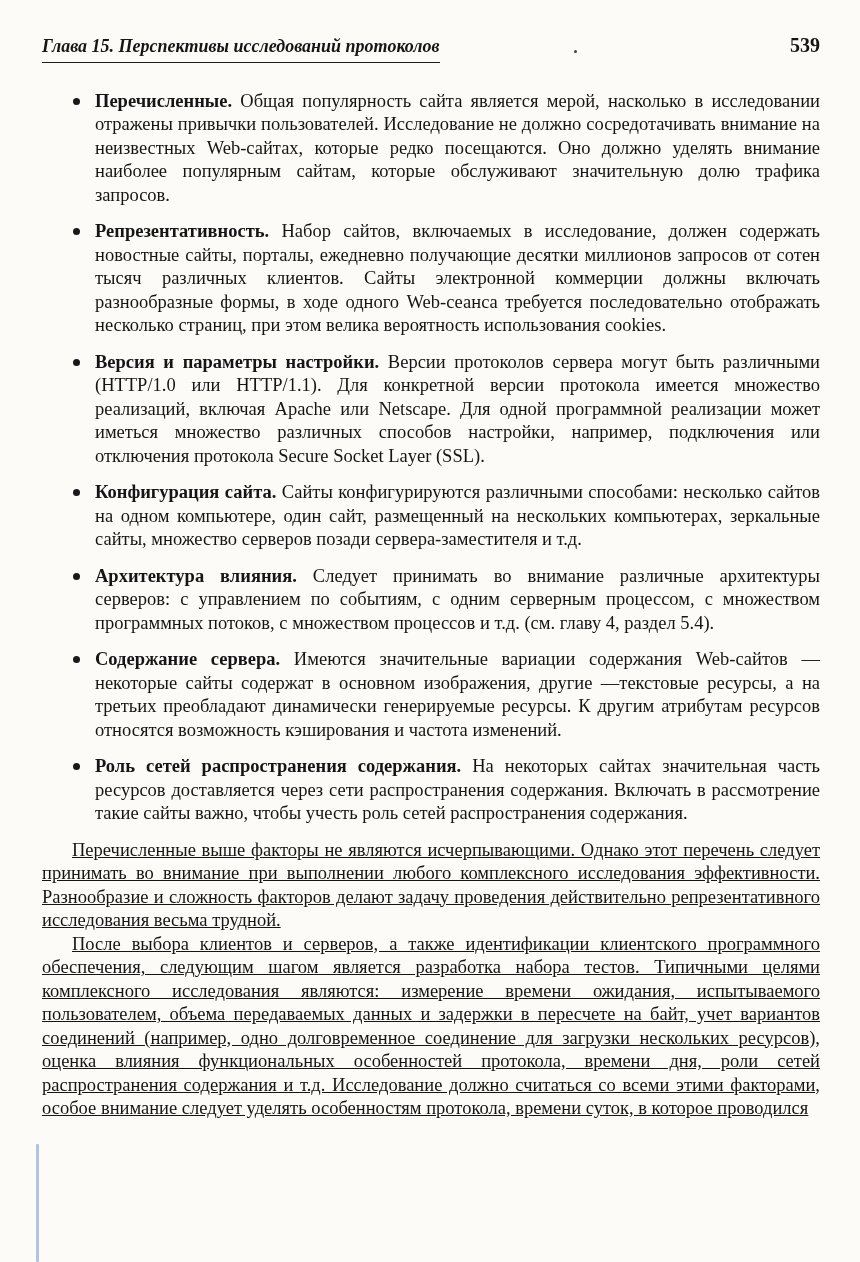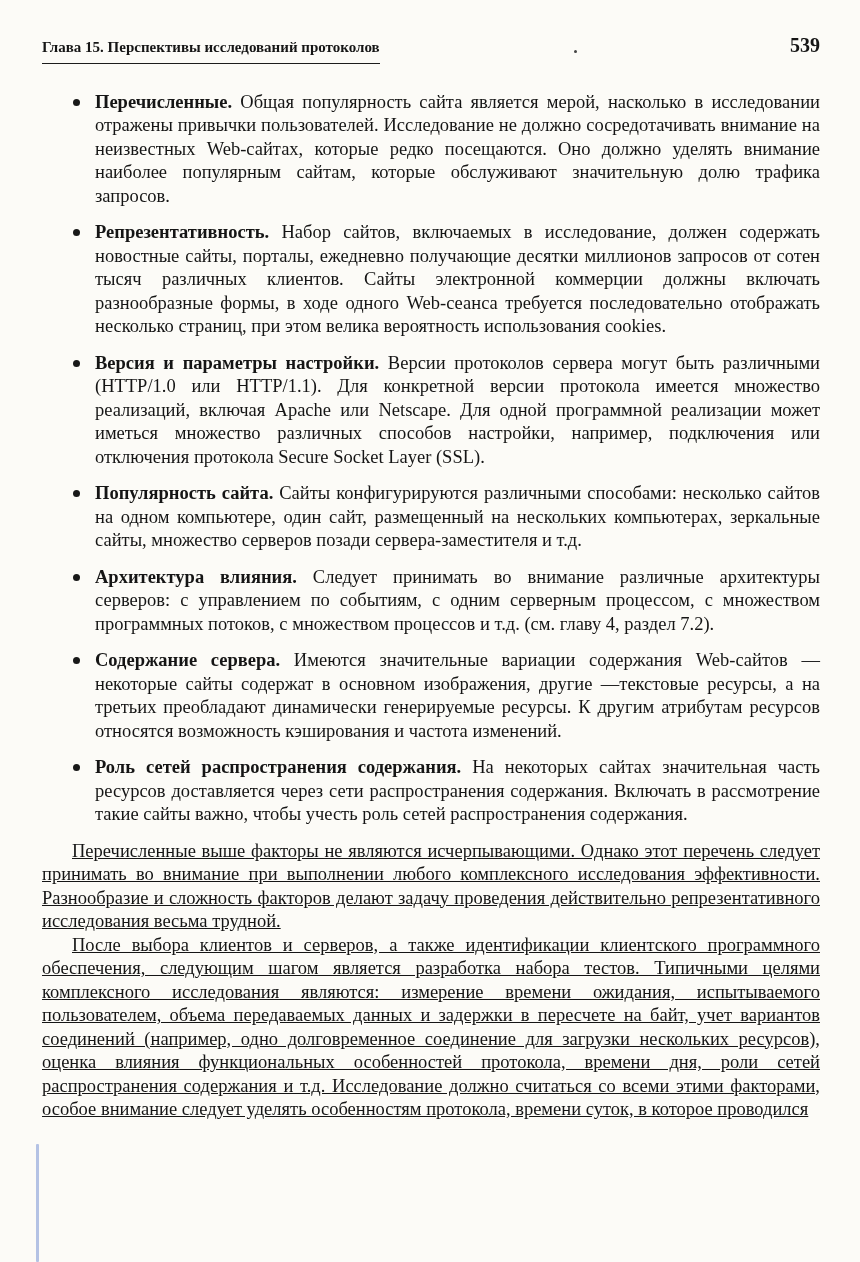--- a/index.html
+++ b/index.html
@@ -14,22 +14,23 @@
     font-size:18.5px;
     line-height:23.5px;
     padding:34px 40px 0 42px;
     overflow:hidden;
   }
   .running-header {
     display:flex; justify-content:space-between; align-items:baseline;
     margin-bottom:27px;
   }
   .head-title {
+    font-style:italic;
     font-weight:bold;
-    font-size:15px;
+    font-size:18px;
     display:inline-block;
     padding-bottom:3px;
     border-bottom:1.6px solid #1c1c1c;
   }
   .page-num { font-weight:bold; font-size:20px; }
   .intro { text-align:justify; }
   ul.bullets { list-style:none; margin-top:2px; }
   ul.bullets li {
     position:relative;
     padding-left:53px;
@@ -86,25 +87,25 @@
     <li>
       <span class="bullet-marker"></span>
       <span class="li-title">Репрезентативность.</span> <span>Набор сайтов, включаемых в исследование, должен содержать новостные сайты, порталы, ежедневно получающие десятки миллионов запросов от сотен тысяч различных клиентов. Сайты электронной коммерции должны включать разнообразные формы, в ходе одного Web-сеанса требуется последовательно отображать несколько страниц, при этом велика вероятность использования cookies.</span>
     </li>
     <li>
       <span class="bullet-marker"></span>
       <span class="li-title">Версия и параметры настройки.</span> <span>Версии протоколов сервера могут быть различными (HTTP/1.0 или HTTP/1.1). Для конкретной версии протокола имеется множество реализаций, включая Apache или Netscape. Для одной программной реализации может иметься множество различных способов настройки, например, подключения или отключения протокола Secure Socket Layer (SSL).</span>
     </li>
     <li>
       <span class="bullet-marker"></span>
-      <span class="li-title">Популярность сайта.</span> <span>Сайты конфигурируются различными способами: несколько сайтов на одном компьютере, один сайт, размещенный на нескольких компьютерах, зеркальные сайты, множество серверов позади сервера-заместителя и т.д.</span>
+      <span class="li-title">Конфигурация сайта.</span> <span>Сайты конфигурируются различными способами: несколько сайтов на одном компьютере, один сайт, размещенный на нескольких компьютерах, зеркальные сайты, множество серверов позади сервера-заместителя и т.д.</span>
     </li>
     <li>
       <span class="bullet-marker"></span>
-      <span class="li-title">Архитектура влияния.</span> <span>Следует принимать во внимание различные архитектуры серверов: с управлением по событиям, с одним серверным процессом, с множеством программных потоков, с множеством процессов и т.д. (см. главу 4, раздел 7.2).</span>
+      <span class="li-title">Архитектура влияния.</span> <span>Следует принимать во внимание различные архитектуры серверов: с управлением по событиям, с одним серверным процессом, с множеством программных потоков, с множеством процессов и т.д. (см. главу 4, раздел 5.4).</span>
     </li>
     <li>
       <span class="bullet-marker"></span>
       <span class="li-title">Содержание сервера.</span> <span>Имеются значительные вариации содержания Web-сайтов — некоторые сайты содержат в основном изображения, другие —текстовые ресурсы, а на третьих преобладают динамически генерируемые ресурсы. К другим атрибутам ресурсов относятся возможность кэширования и частота изменений.</span>
     </li>
     <li>
       <span class="bullet-marker"></span>
       <span class="li-title">Роль сетей распространения содержания.</span> <span>На некоторых сайтах значительная часть ресурсов доставляется через сети распространения содержания. Включать в рассмотрение такие сайты важно, чтобы учесть роль сетей распространения содержания.</span>
     </li>
   </ul>

